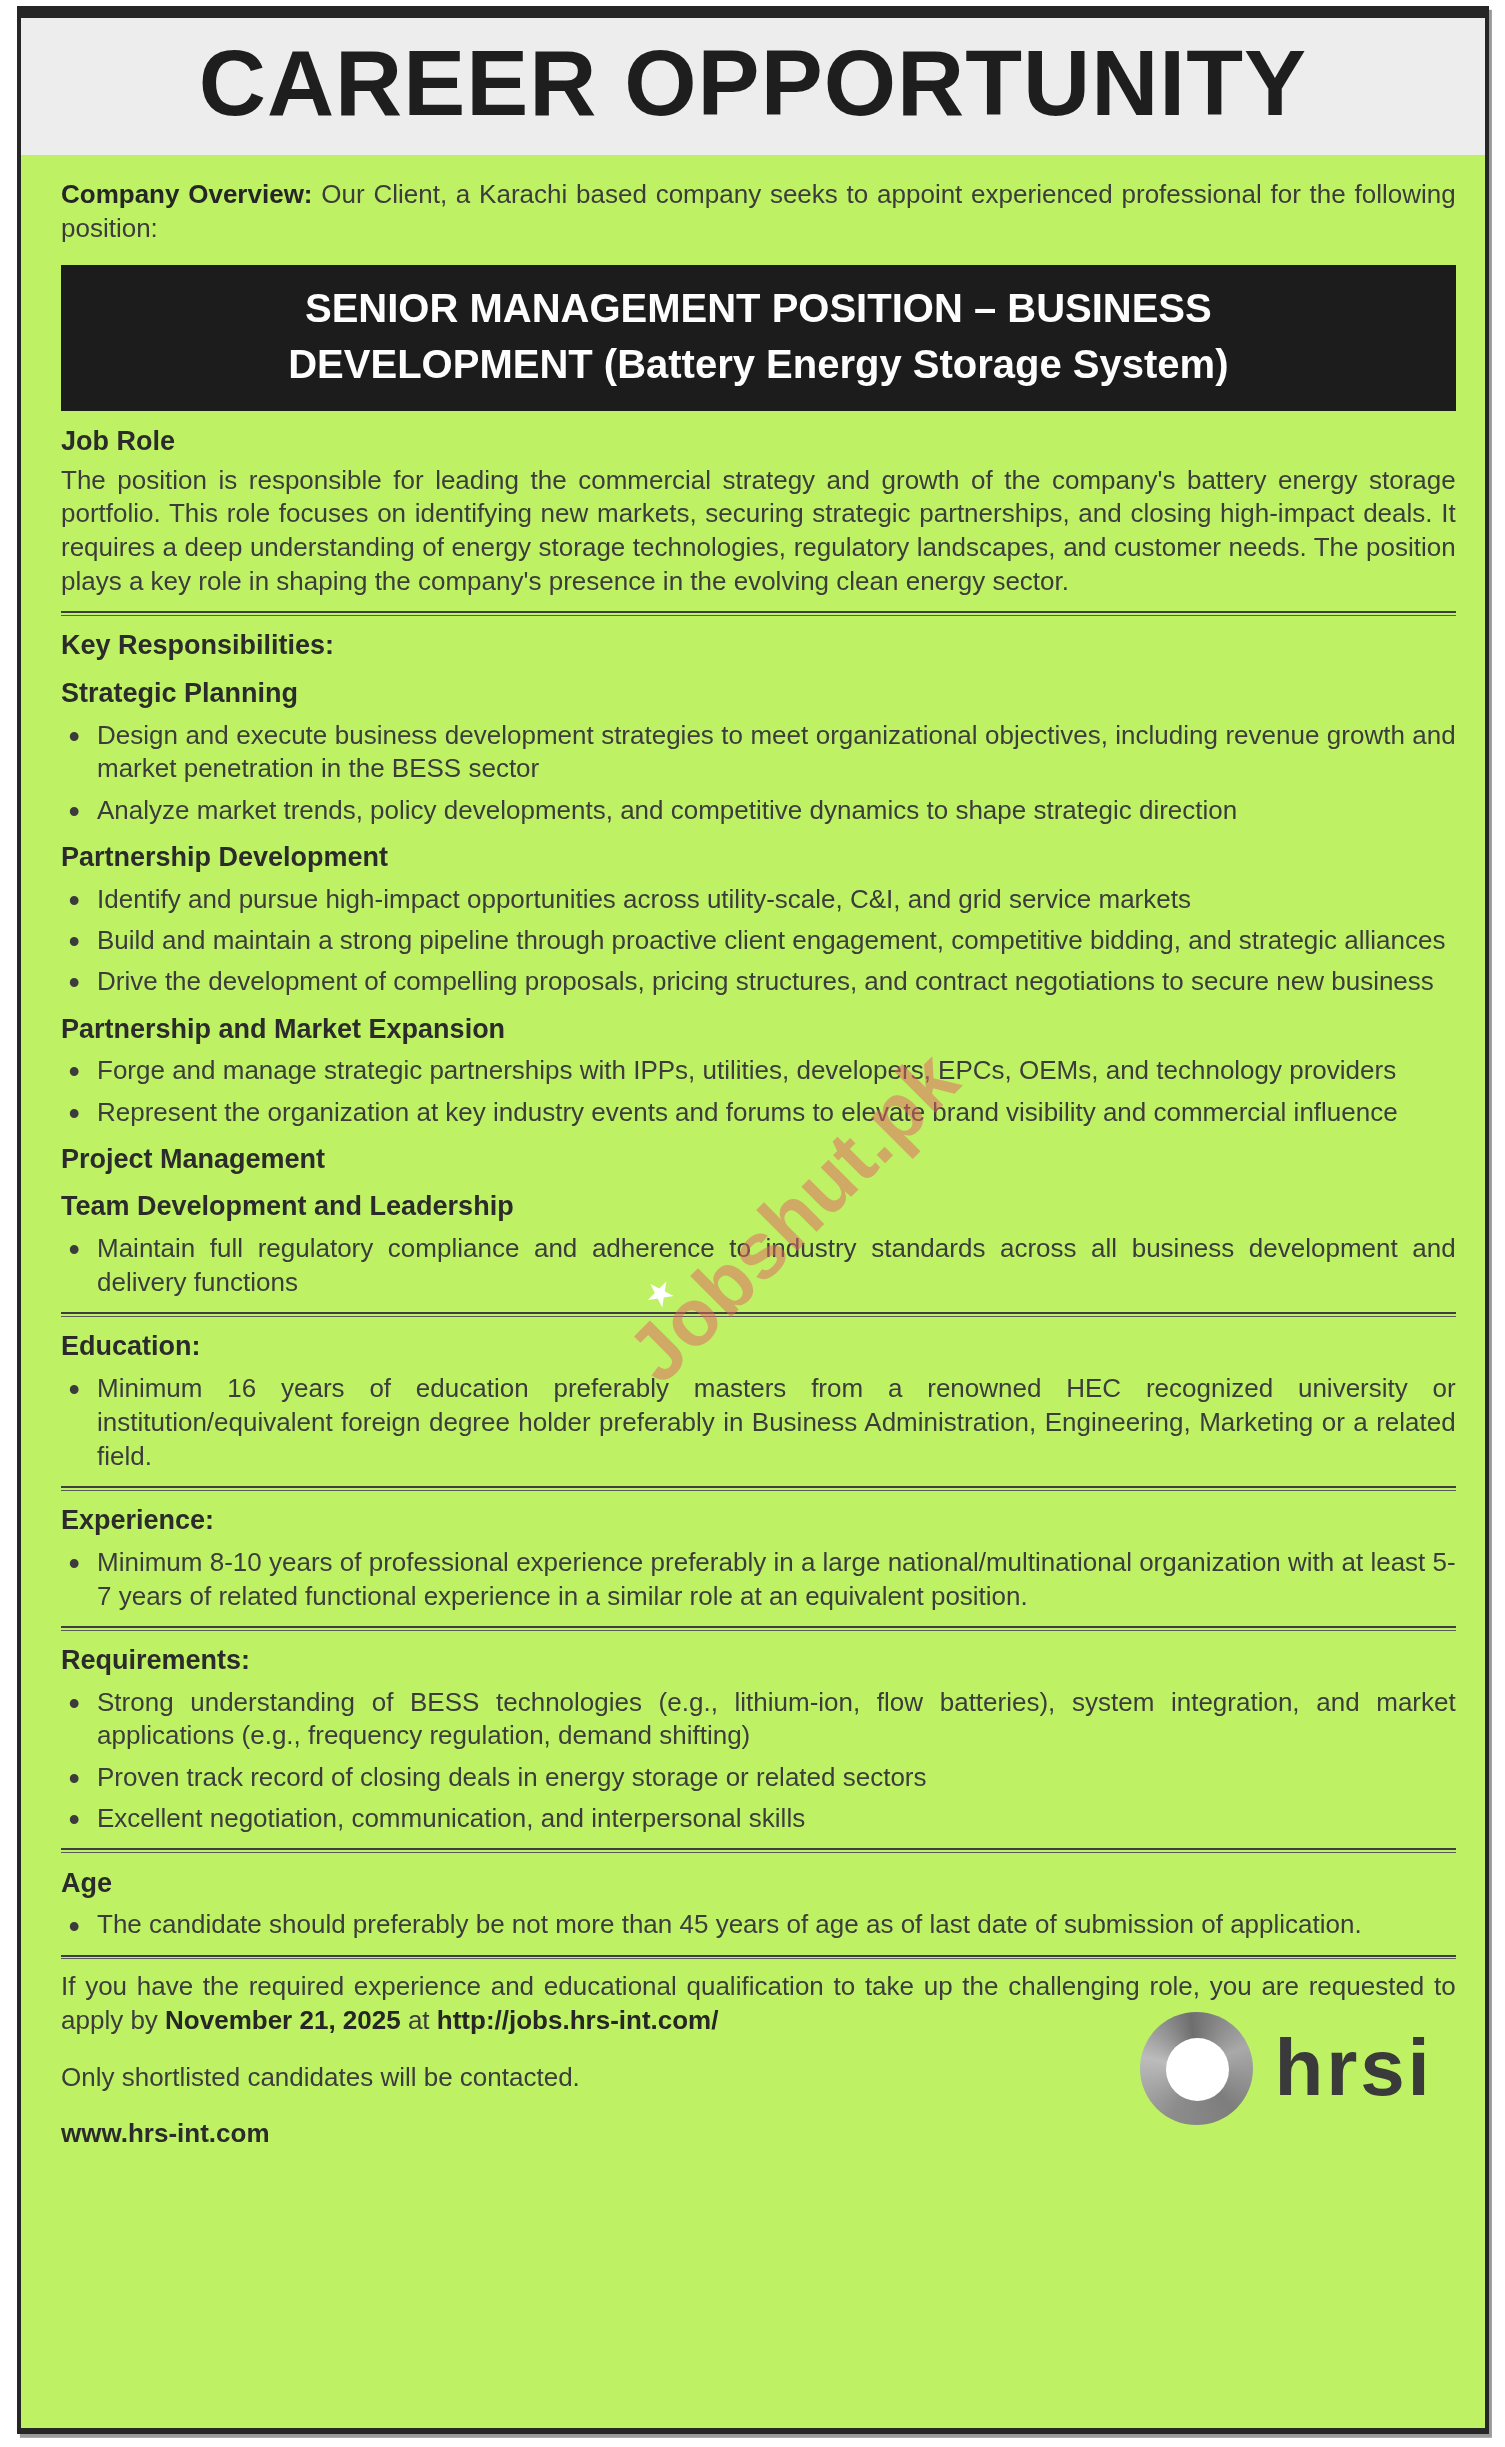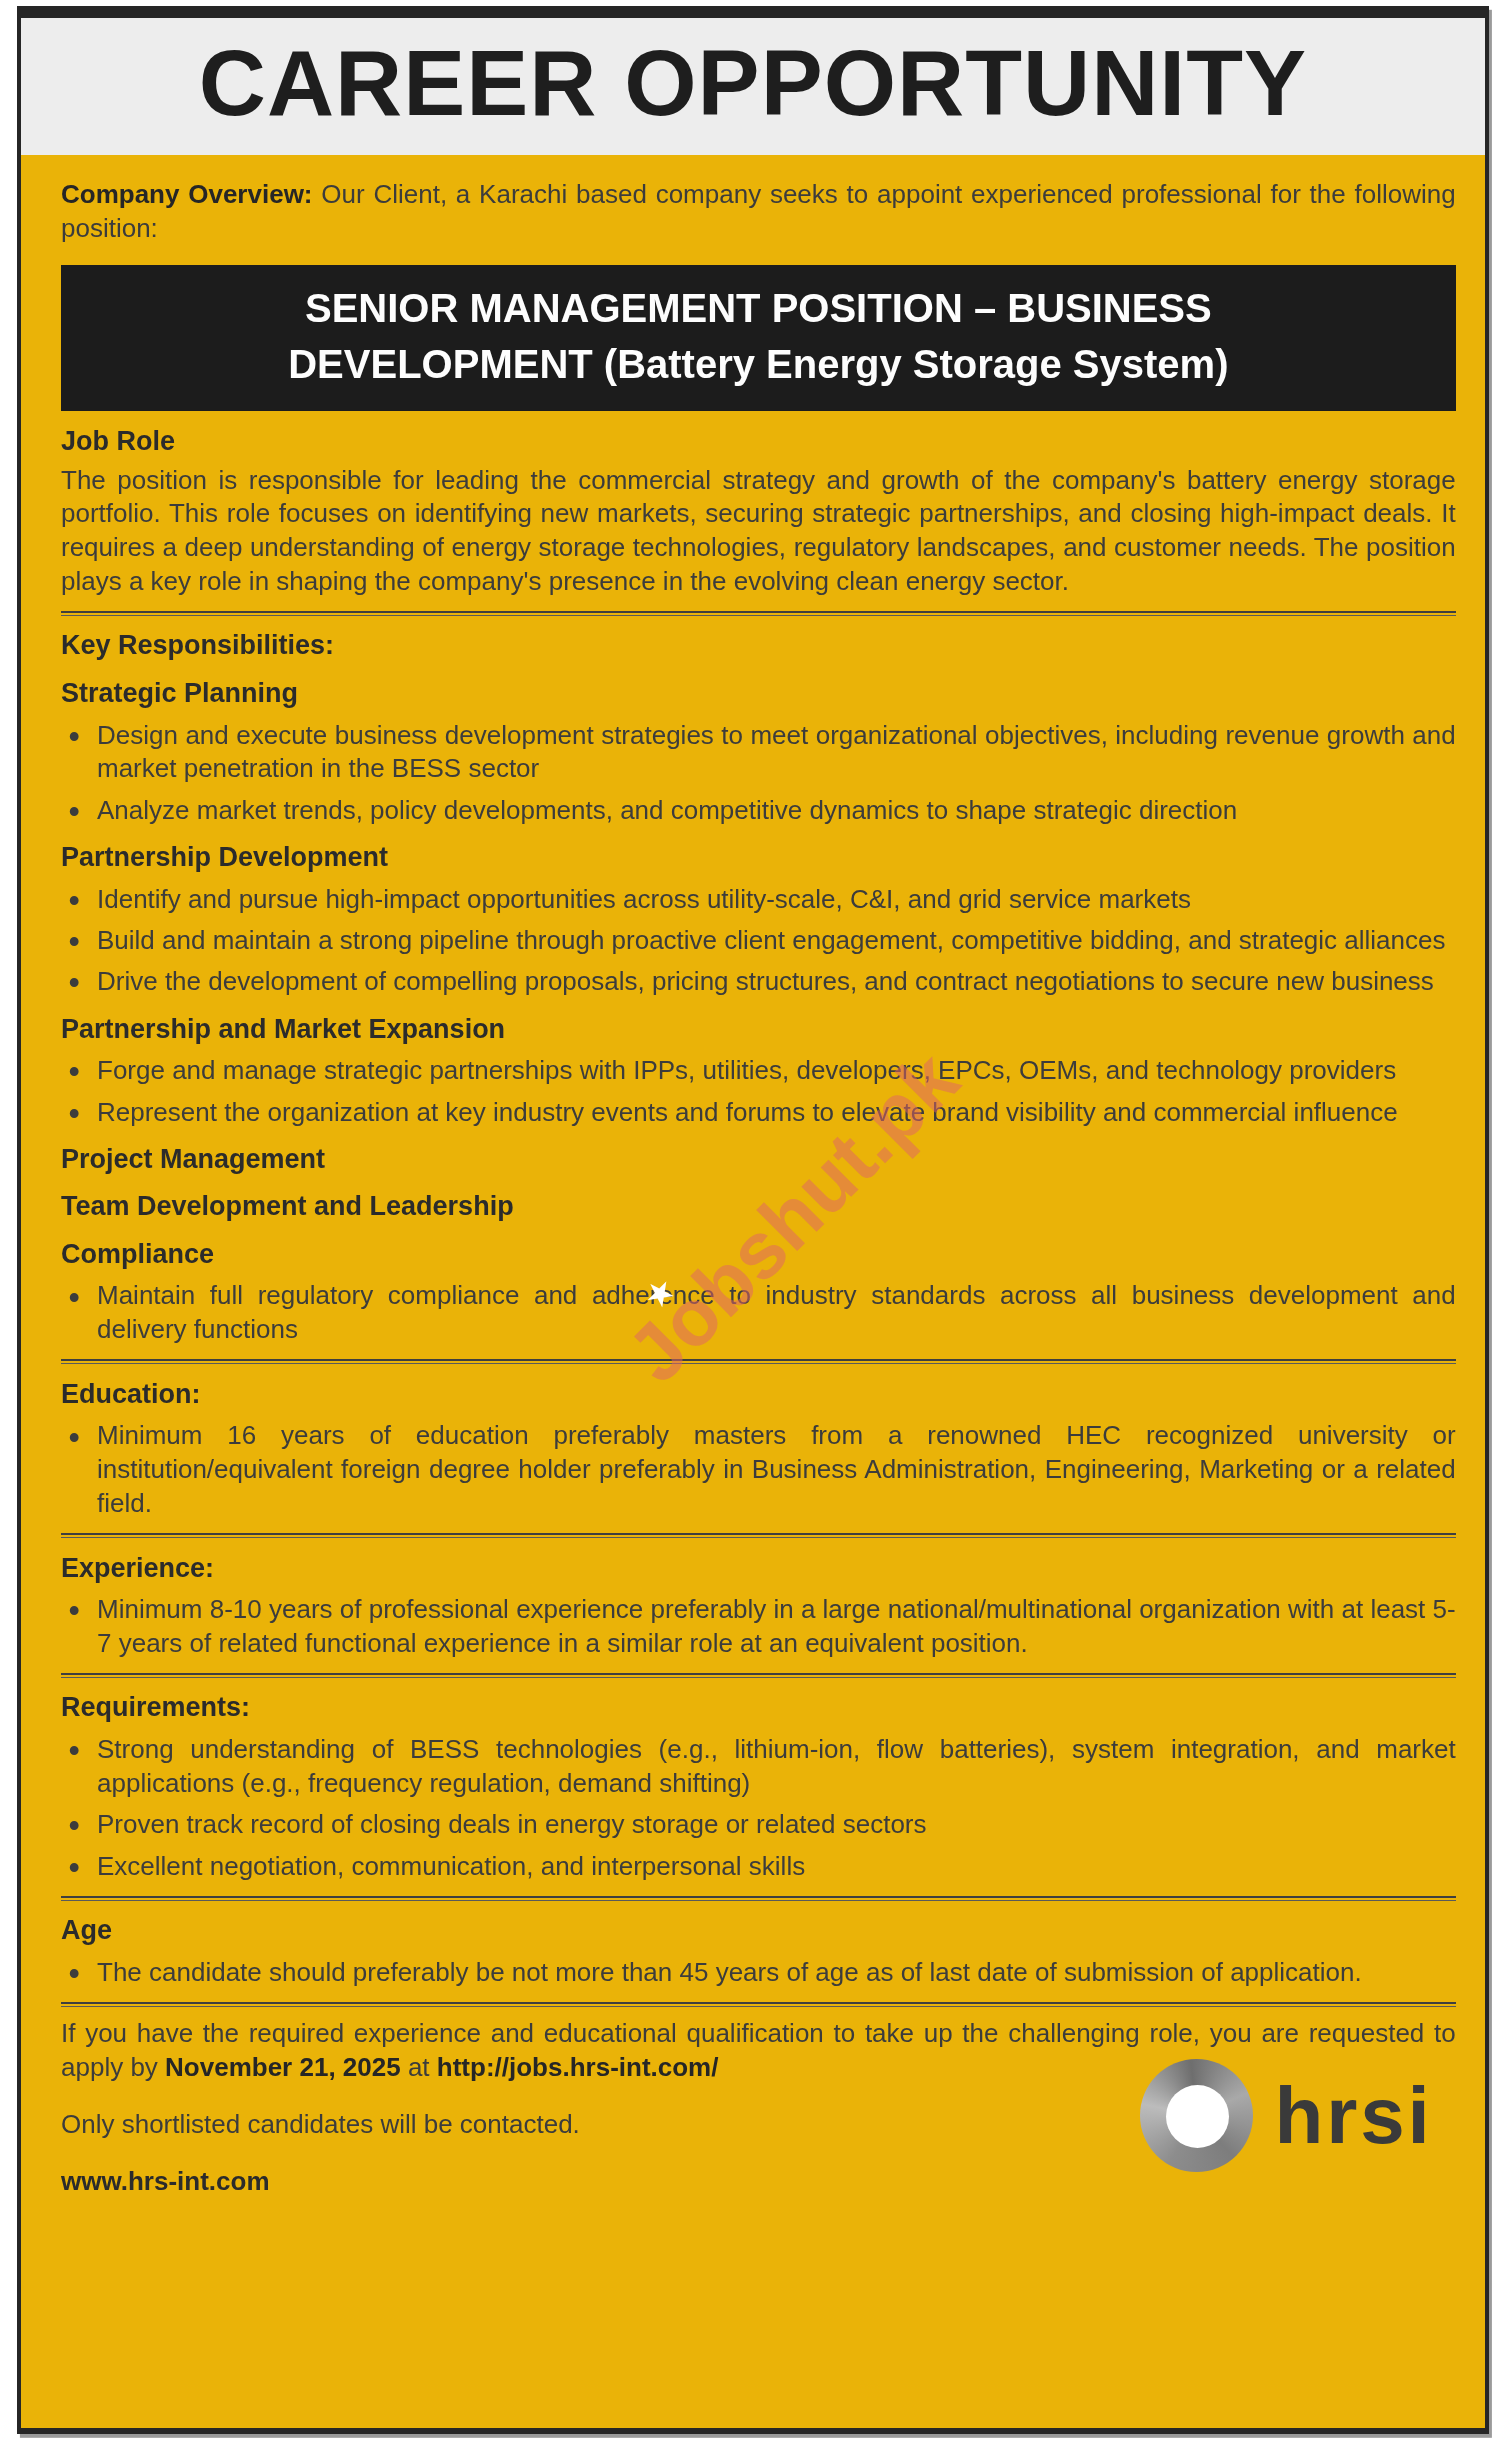--- a/index.html
+++ b/index.html
@@ -10,21 +10,21 @@
     background: #ffffff;
     overflow: hidden;
     font-family: "Liberation Sans", sans-serif;
   }
   .frame {
     position: absolute;
     left: 17px; top: 5.7px; right: 16.3px; bottom: 13.4px;
     border: 4.8px solid #262626;
     border-top-width: 12.4px;
     border-bottom-width: 6.7px;
-    background: #eab308;
+    background: #bef264;
     box-shadow: 2.9px 3.8px 0 #9a9a9a;
     overflow: hidden;
     box-sizing: border-box;
   }
   .title-band {
     background: #ededed;
     text-align: center;
     padding: 17px 9.6px 23px;
   }
   .main-title {
@@ -182,21 +182,20 @@
     <h3 class="sub">Partnership and Market Expansion</h3>
     <ul class="blist">
       <li>Forge and manage strategic partnerships with IPPs, utilities, developers, EPCs, OEMs, and technology providers</li>
       <li>Represent the organization at key industry events and forums to elevate brand visibility and commercial influence</li>
     </ul>
 
     <h3 class="sub">Project Management</h3>
 
     <h3 class="sub">Team Development and Leadership</h3>
 
-    <h3 class="sub">Compliance</h3>
     <ul class="blist">
       <li>Maintain full regulatory compliance and adherence to industry standards across all business development and delivery functions</li>
     </ul>
 
     <div class="rule"></div>
 
     <h2 class="sec">Education:</h2>
     <ul class="blist">
       <li>Minimum 16 years of education preferably masters from a renowned HEC recognized university or institution/equivalent foreign degree holder preferably in Business Administration, Engineering, Marketing or a related field.</li>
     </ul>

